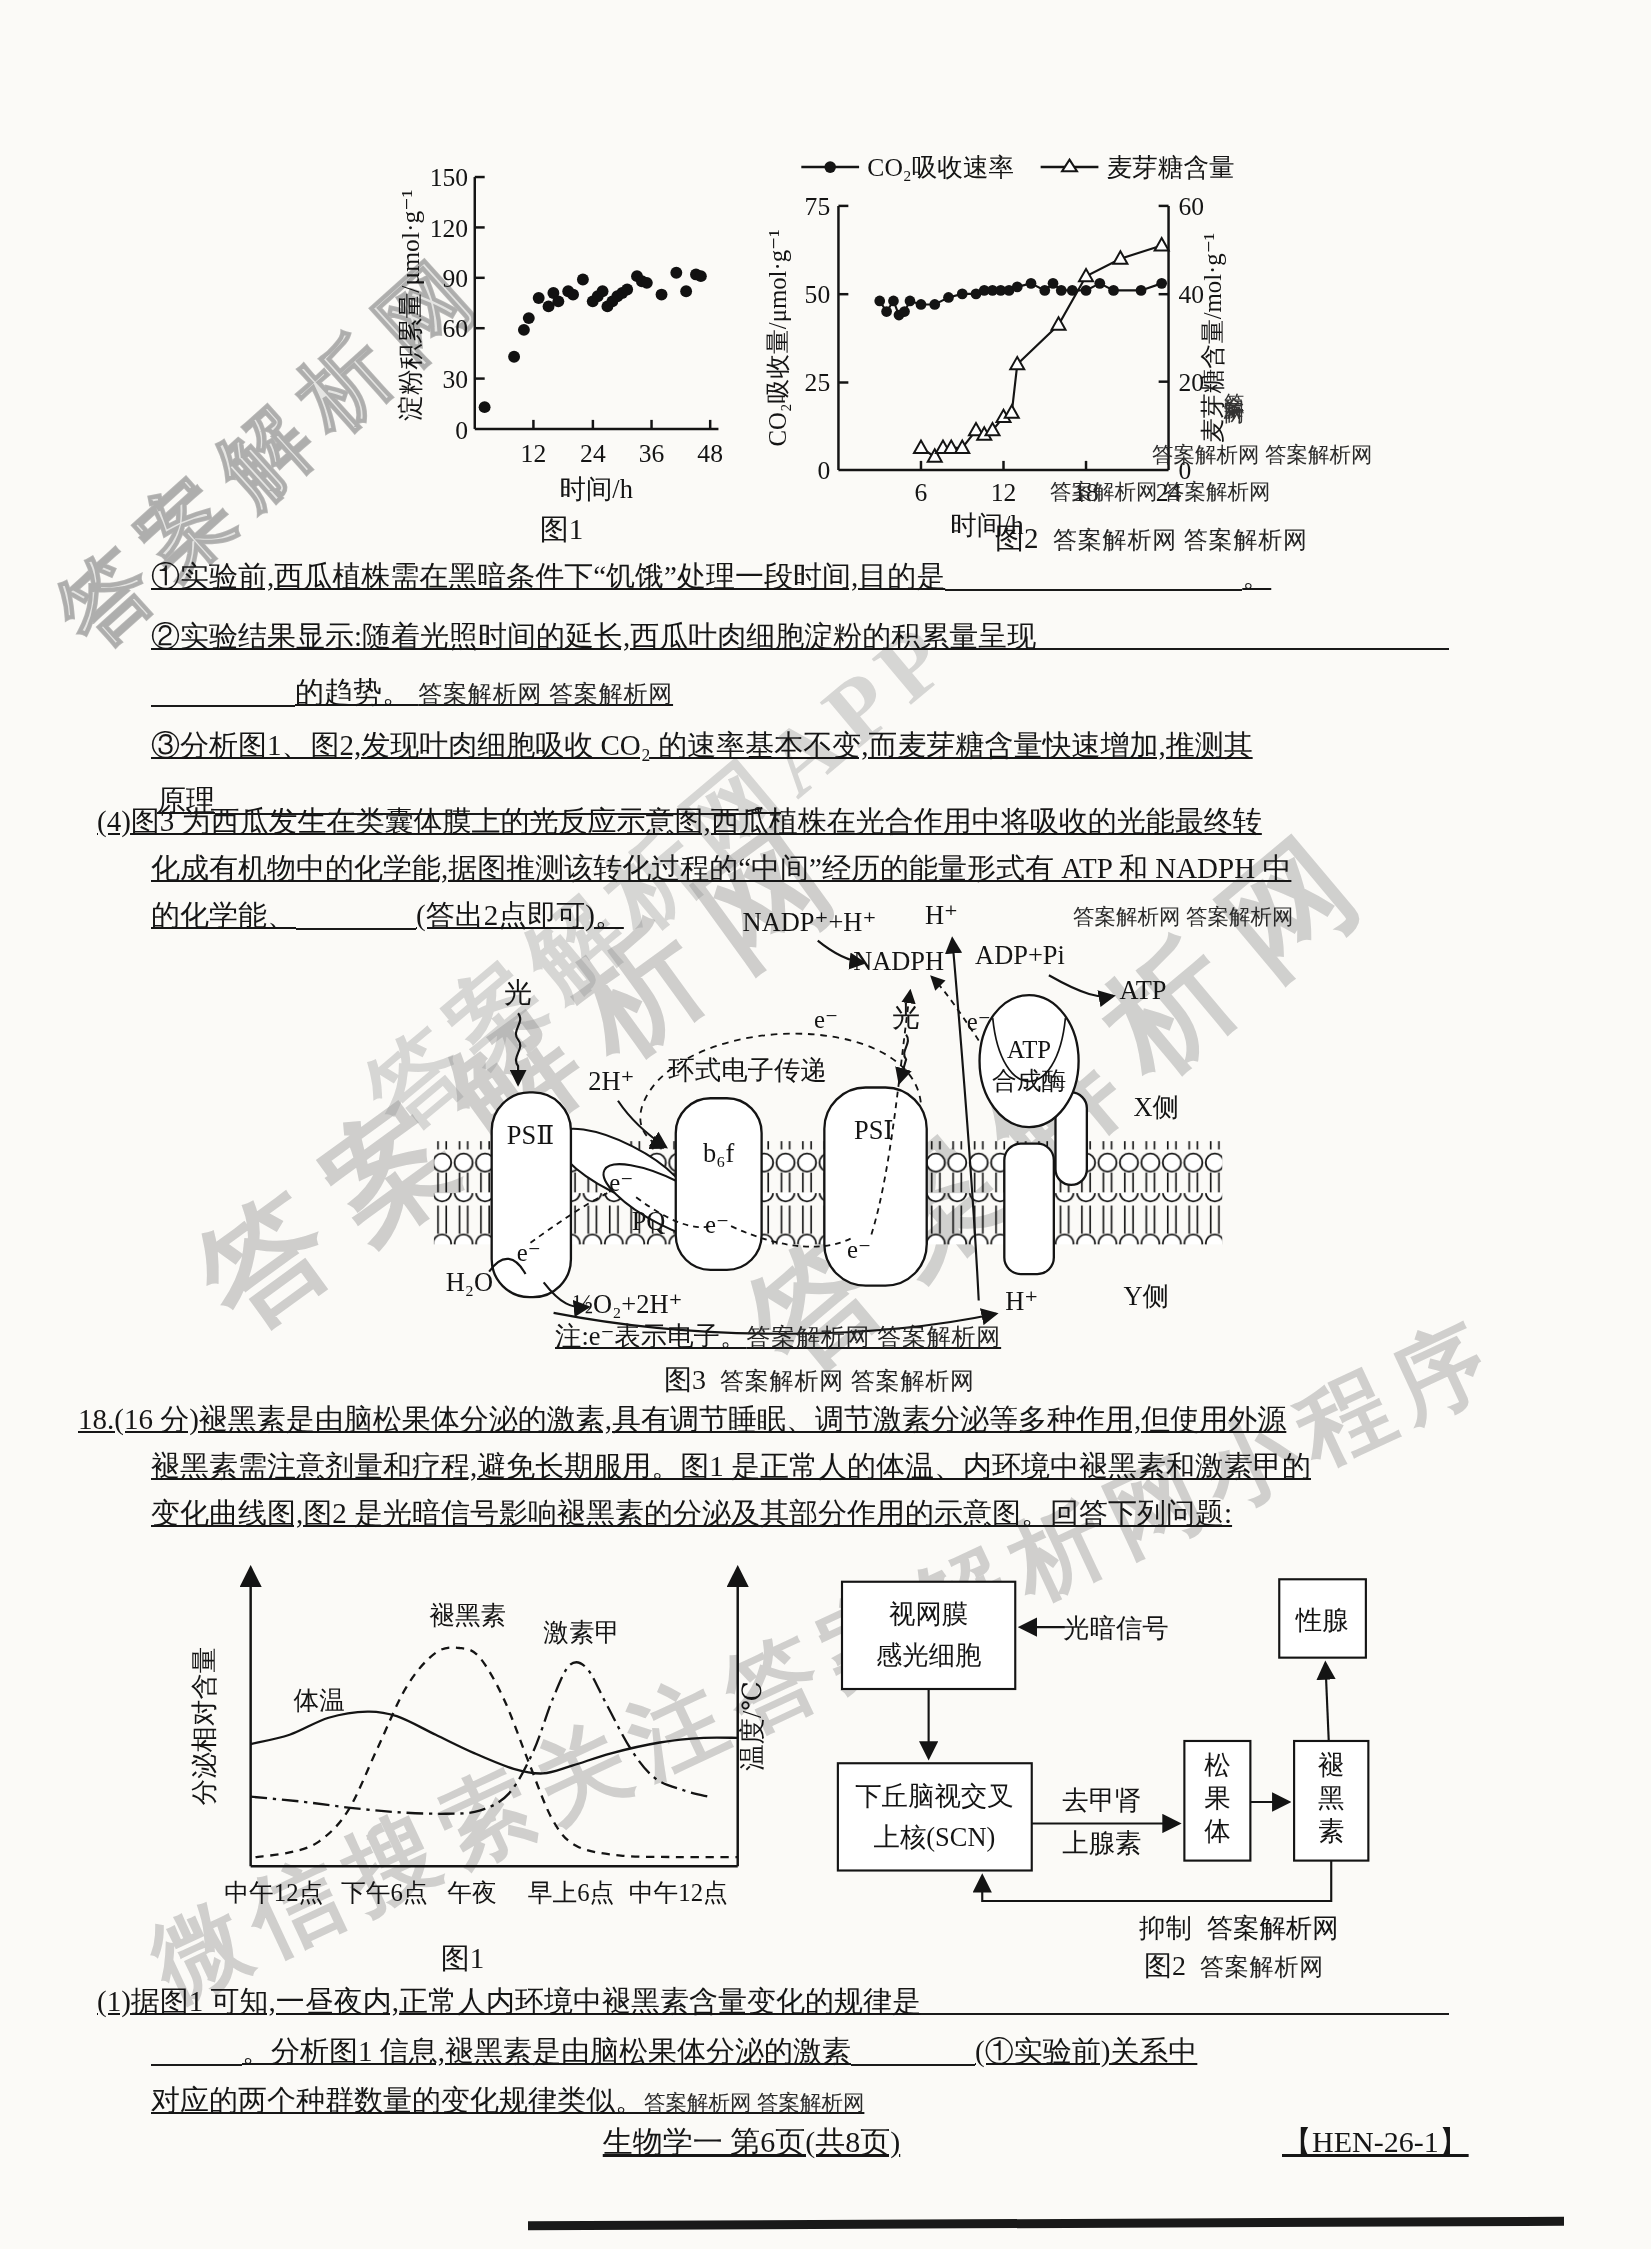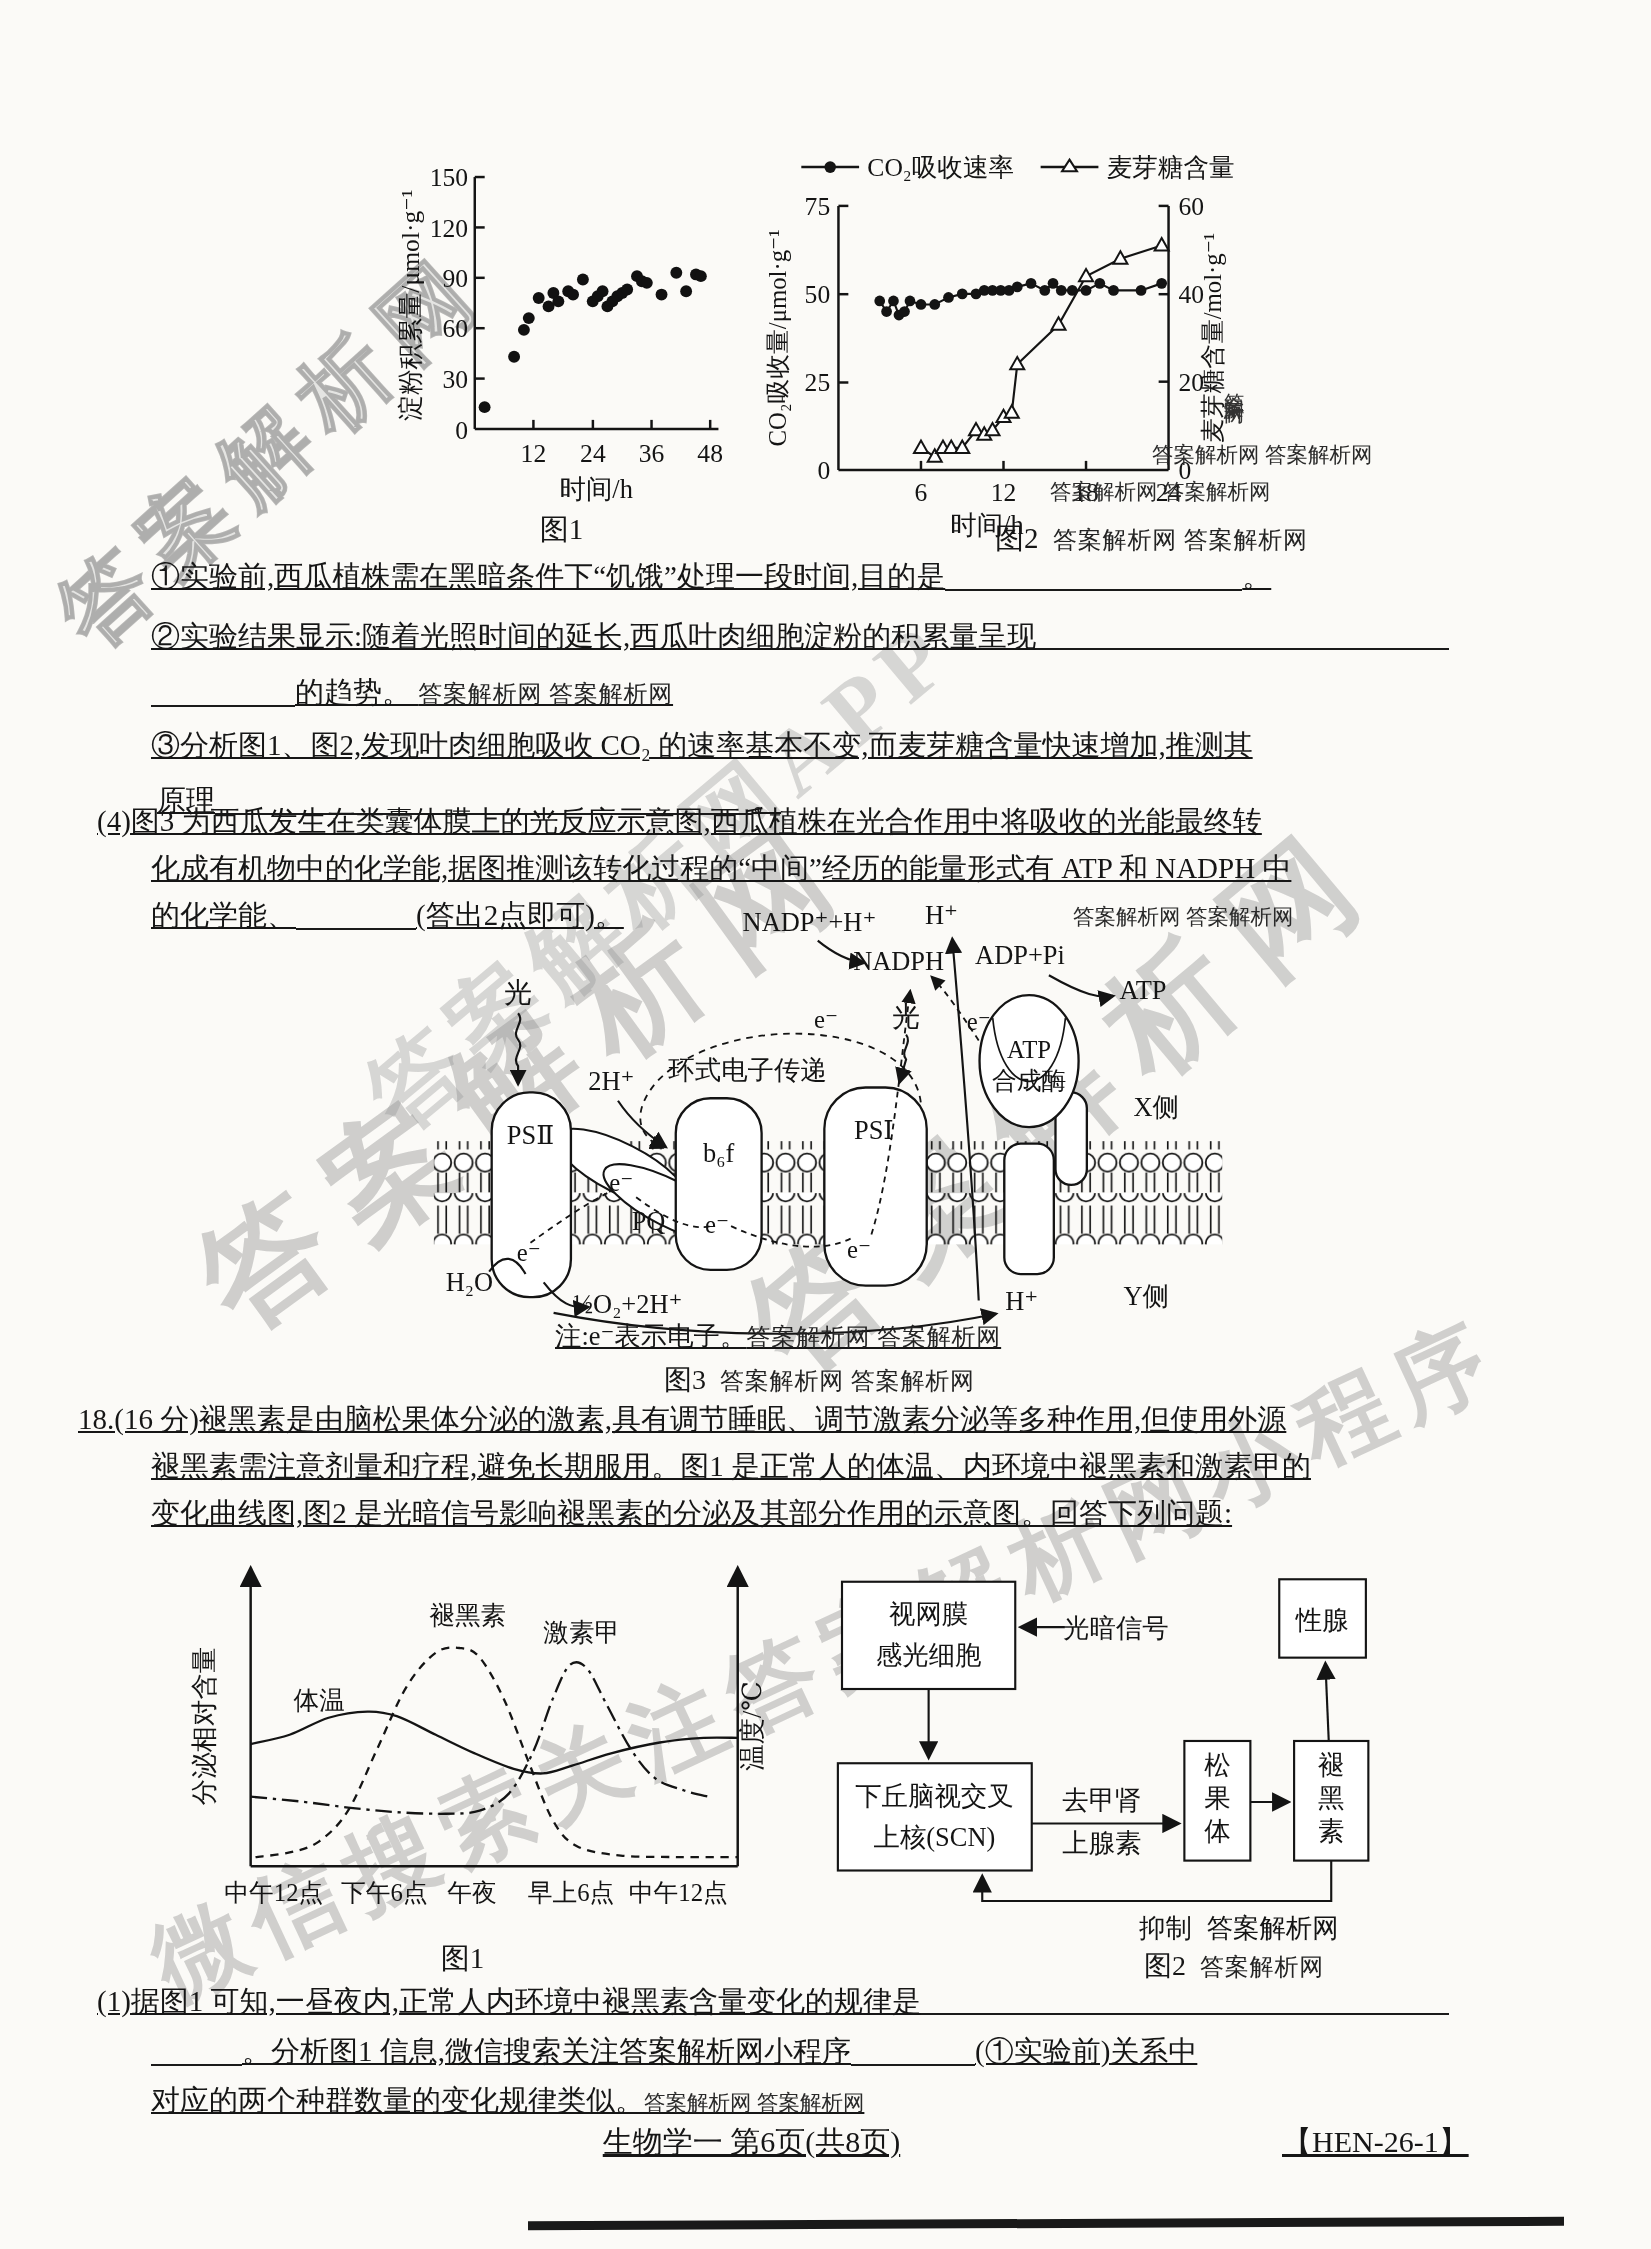--- a/index.html
+++ b/index.html
@@ -407,21 +407,21 @@
 </svg>
 <div class="caption" style="left:1144px;top:1947px;font-size:28px;">
   <span>图2</span>&nbsp;&nbsp;<span class="spam">答案解析网</span>
 </div>
 
 <div class="line flex content" style="left:97px;top:1983px;width:1352px;">
   <span>(1)据图1 可知,一昼夜内,正常人内环境中褪黑素含量变化的规律是</span>
     <span class="blank grow"></span>
 </div>
 <div class="line content" style="left:151px;top:2033px;">
-  <span class="blank" style="width:91px;"></span><span>。分析图1 信息,微信搜索关注答案解析网小程序</span><span class="blank" style="width:124px;"></span><span>(①实验前)关系中</span>
+  <span class="blank" style="width:91px;"></span><span>。分析图1 信息,褪黑素是由脑松果体分泌的激素</span><span class="blank" style="width:124px;"></span><span>(①实验前)关系中</span>
 </div>
 <div class="line content" style="left:151px;top:2082px;">
   <span>对应的两个种群数量的变化规律类似。</span><span class="spam26">答案解析网  答案解析网</span>
 </div>
 
 <div class="line content" style="left:0;top:2124px;width:1651px;text-align:center;transform:translateX(-74px);font-size:30px;">
   <span>生物学一  第6页(共8页)</span>
 </div>
 <div class="line content" style="left:1282px;top:2124px;font-size:30px;">
   <span>【HEN-26-1】</span>

